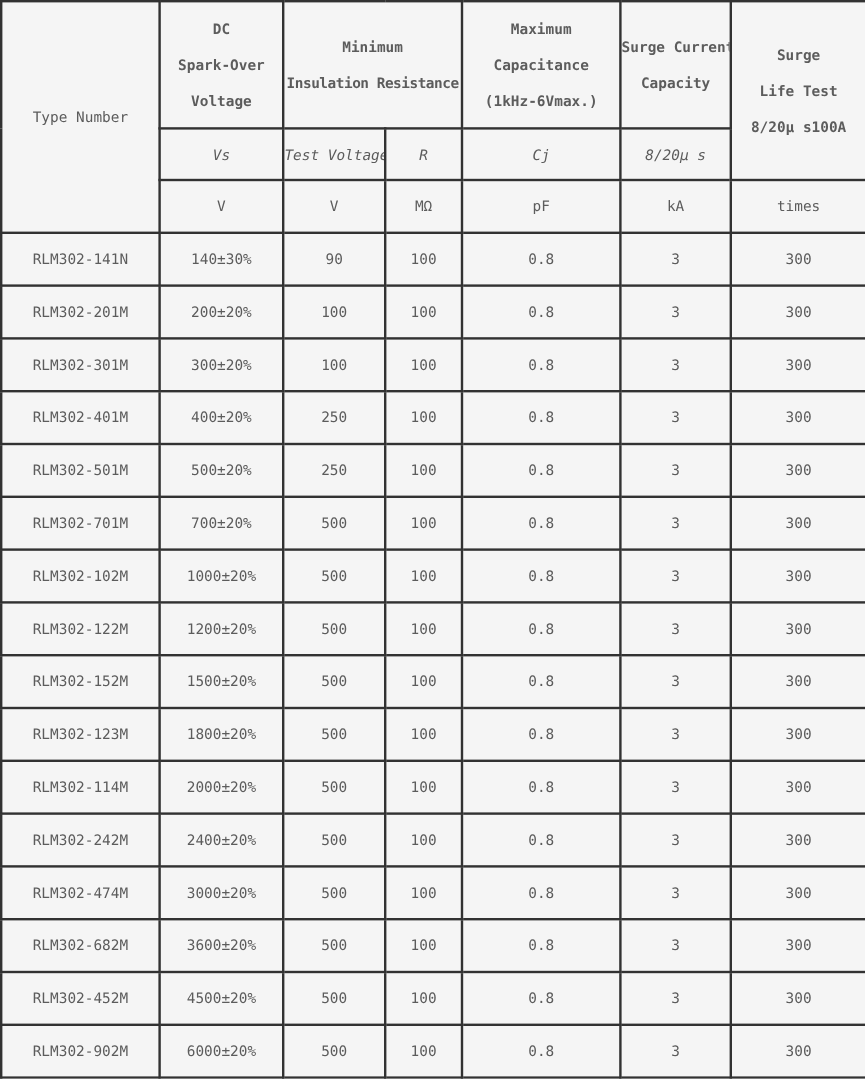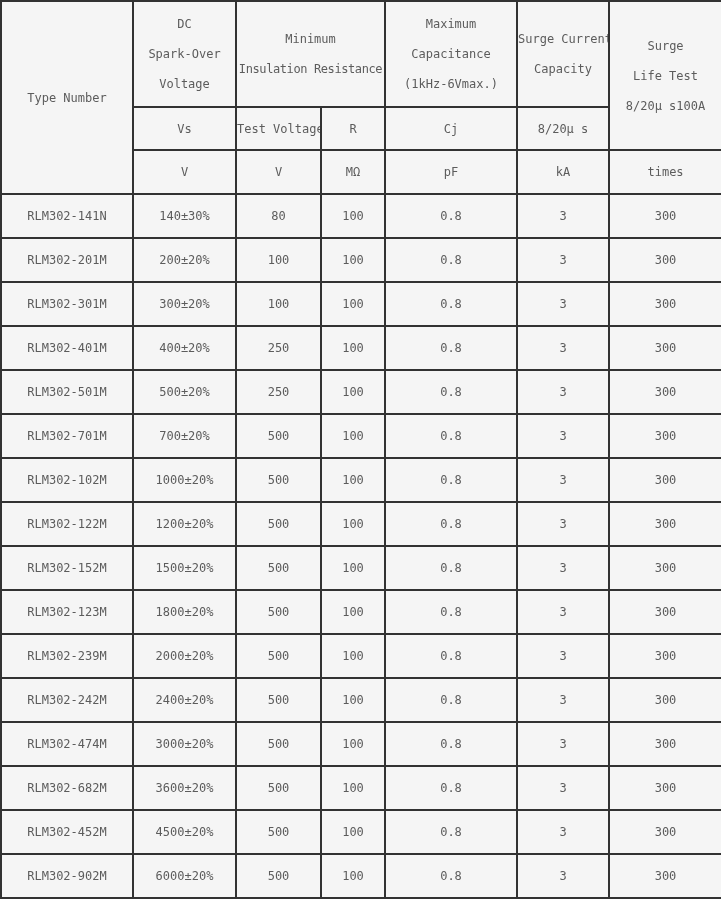--- a/index.html
+++ b/index.html
@@ -22,23 +22,23 @@
     font-size: 12px;
     font-weight: normal;
     color: #5c5c5c;
     text-align: center;
     vertical-align: middle;
     padding: 0;
     overflow: hidden;
     white-space: nowrap;
   }
   tr.r1 { height: 106px; }
-  tr.r2 { height: 43px; }
+  tr.r2 { height: 43px; font-style: italic; }
   tr.r3 { height: 44px; }
-  .group div { line-height: 30px; }
+  .group div { line-height: 30px; font-weight: bold; }
   .tight { letter-spacing: -0.4px; }
 </style>
 </head>
 <body>
 
 <table class="spec">
   <colgroup>
     <col style="width:132px">
     <col style="width:103px">
     <col style="width:85px">
@@ -87,21 +87,21 @@
       <th>MΩ</th>
       <th>pF</th>
       <th>kA</th>
       <th>times</th>
     </tr>
   </thead>
   <tbody>
       <tr>
         <td>RLM302-141N</td>
         <td>140±30%</td>
-        <td>80</td>
+        <td>90</td>
         <td>100</td>
         <td>0.8</td>
         <td>3</td>
         <td>300</td>
       </tr>
       <tr>
         <td>RLM302-201M</td>
         <td>200±20%</td>
         <td>100</td>
         <td>100</td>
@@ -175,21 +175,21 @@
       <tr>
         <td>RLM302-123M</td>
         <td>1800±20%</td>
         <td>500</td>
         <td>100</td>
         <td>0.8</td>
         <td>3</td>
         <td>300</td>
       </tr>
       <tr>
-        <td>RLM302-239M</td>
+        <td>RLM302-114M</td>
         <td>2000±20%</td>
         <td>500</td>
         <td>100</td>
         <td>0.8</td>
         <td>3</td>
         <td>300</td>
       </tr>
       <tr>
         <td>RLM302-242M</td>
         <td>2400±20%</td>

